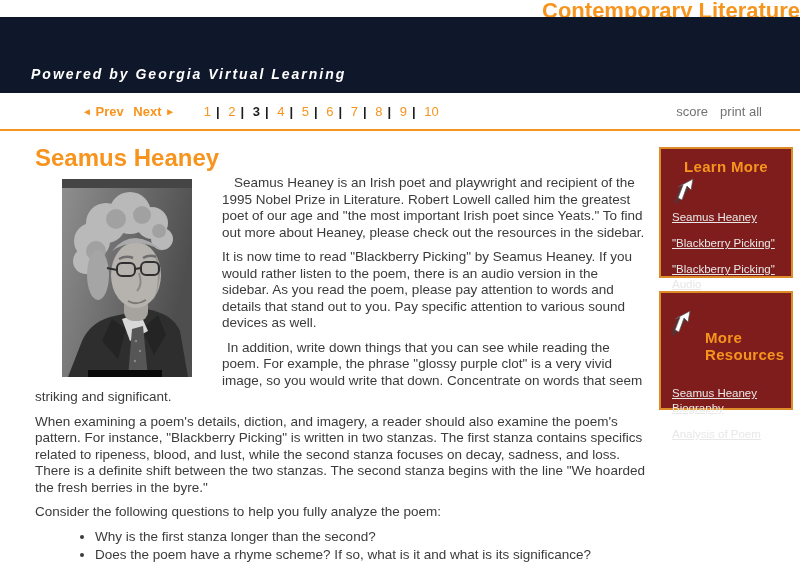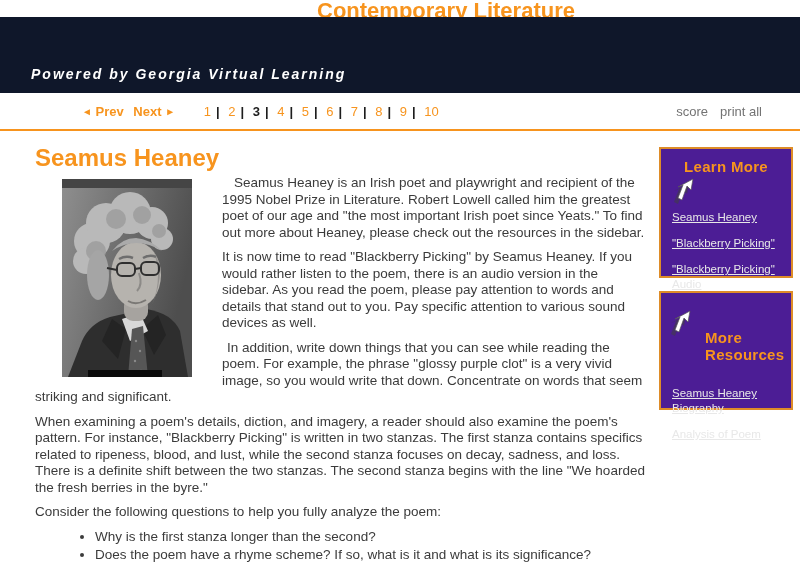--- a/index.html
+++ b/index.html
@@ -3,21 +3,21 @@
 <meta charset="utf-8">
 <style>
   * { box-sizing: border-box; }
   html,body { margin:0; padding:0; background:#fff; }
   .page {
     position:relative; width:800px; height:588px; overflow:hidden;
     background:#fff; font-family:"Liberation Sans", sans-serif;
   }
 
   
-  .site-title-row { position:absolute; top:0; left:0; width:800px; height:18px; text-align:center; z-index:1; }
+  .site-title-row { position:absolute; top:0; left:0; width:800px; height:18px; text-align:right; z-index:1; }
   .site-title {
     display:inline-block; margin-left:92px; font-size:22px; font-weight:bold;
     color:#F7941E; line-height:26px; position:relative; top:-2px; white-space:nowrap;
   }
 
   
   .banner { position:absolute; top:17px; left:0; width:800px; height:76px; background:#0f172a; z-index:2; }
   .banner .tagline {
     position:absolute; left:31px; bottom:11px; color:#ffffff; font-weight:bold;
     font-style:italic; font-size:14px; letter-spacing:2px; white-space:nowrap;
@@ -31,21 +31,21 @@
   .pager { margin-left:14px; }
   .pager .num { color:#F7941E; margin:0 5px; cursor:pointer; }
   .pager .num.current { color:#1d1d1d; font-weight:bold; cursor:default; }
   .pager .sep { color:#1d1d1d; font-weight:bold; }
   .nav-right { position:absolute; right:38px; top:11px; font-size:13px; color:#737373; white-space:nowrap; }
   .nav-right span { cursor:pointer; }
   .nav-right .gap { display:inline-block; width:12px; }
 
   
   .side-box {
-    position:absolute; left:659px; width:134px; background:#4c1d95;
+    position:absolute; left:659px; width:134px; background:#7f1d1d;
     border:2px solid #DE8C28; z-index:3; color:#E8E8E8;
   }
   .box-learn { top:147px; height:131px; }
   .box-more  { top:291px; height:119px; }
   .side-title { color:#F7941E; font-weight:bold; font-size:15px; margin-top:9px; letter-spacing:.3px; line-height:17px; }
   .box-learn .side-title { text-align:center; }
   .box-more  .side-title { padding-left:44px; width:126px;margin-top:36px; }
   .cursor-arrow { position:absolute; }
   .box-learn .cursor-arrow { left:8px; top:26px; }
   .box-more  .cursor-arrow { left:5px; top:14px; }

